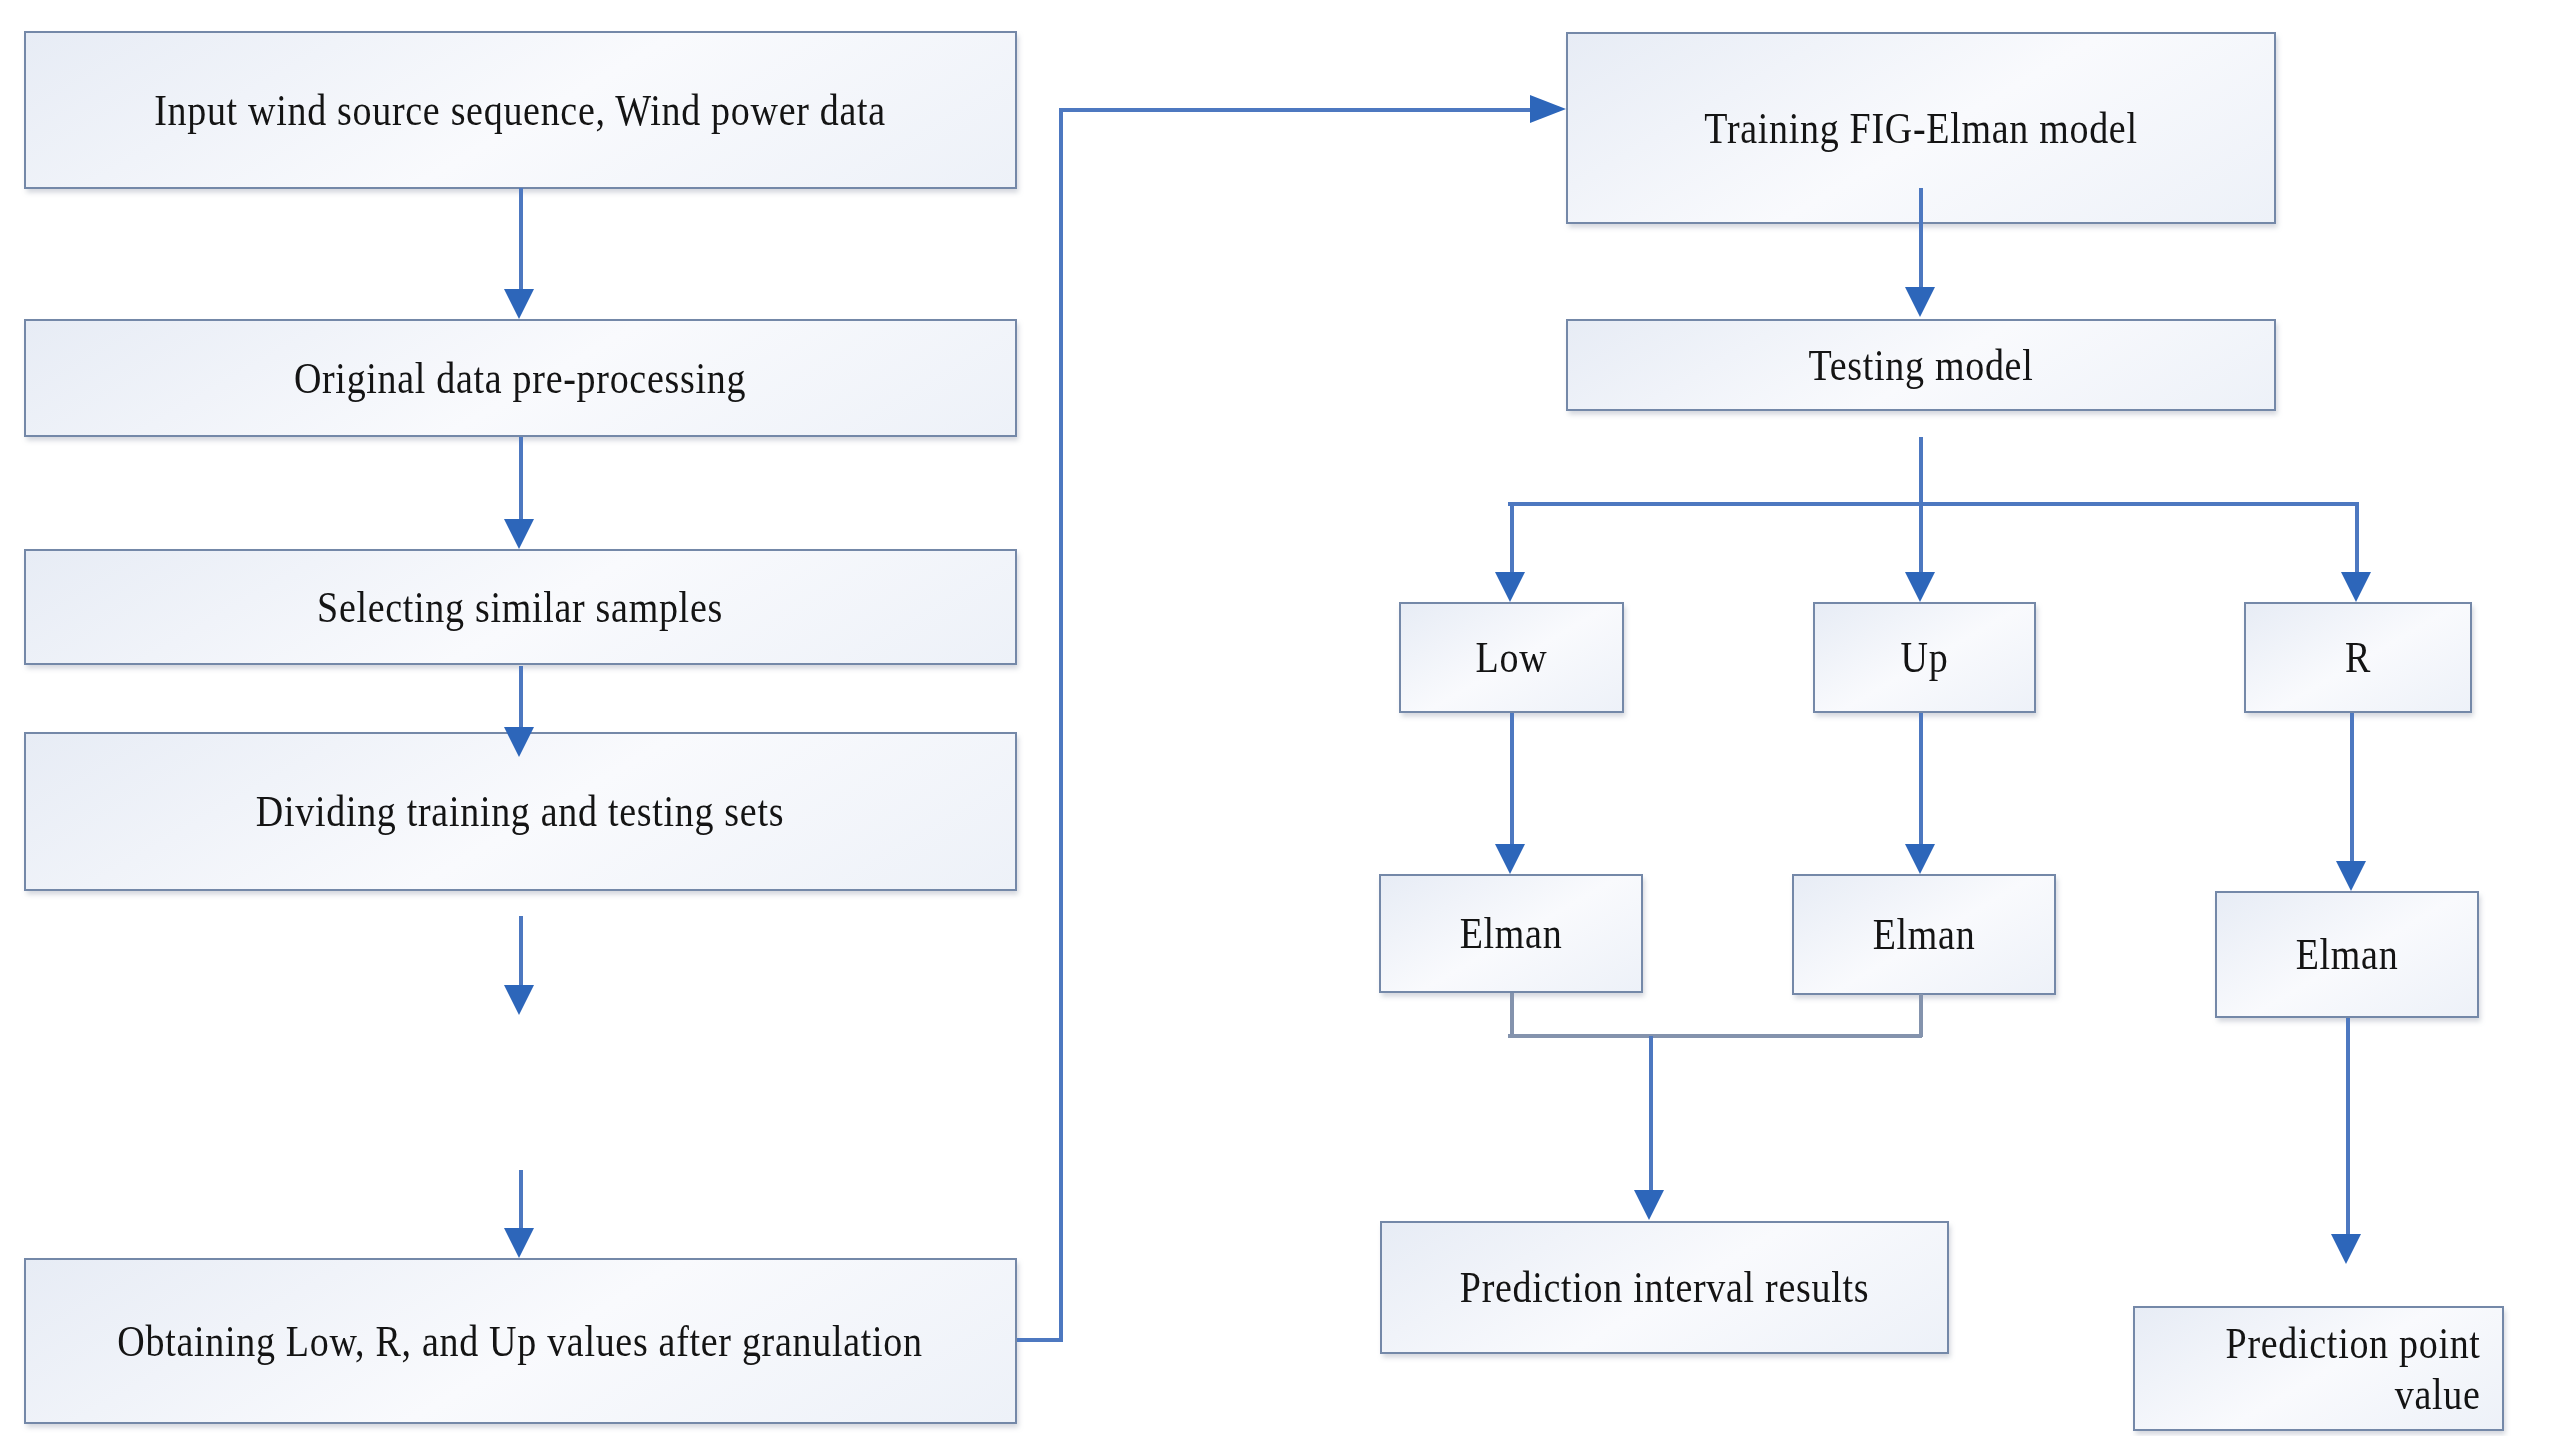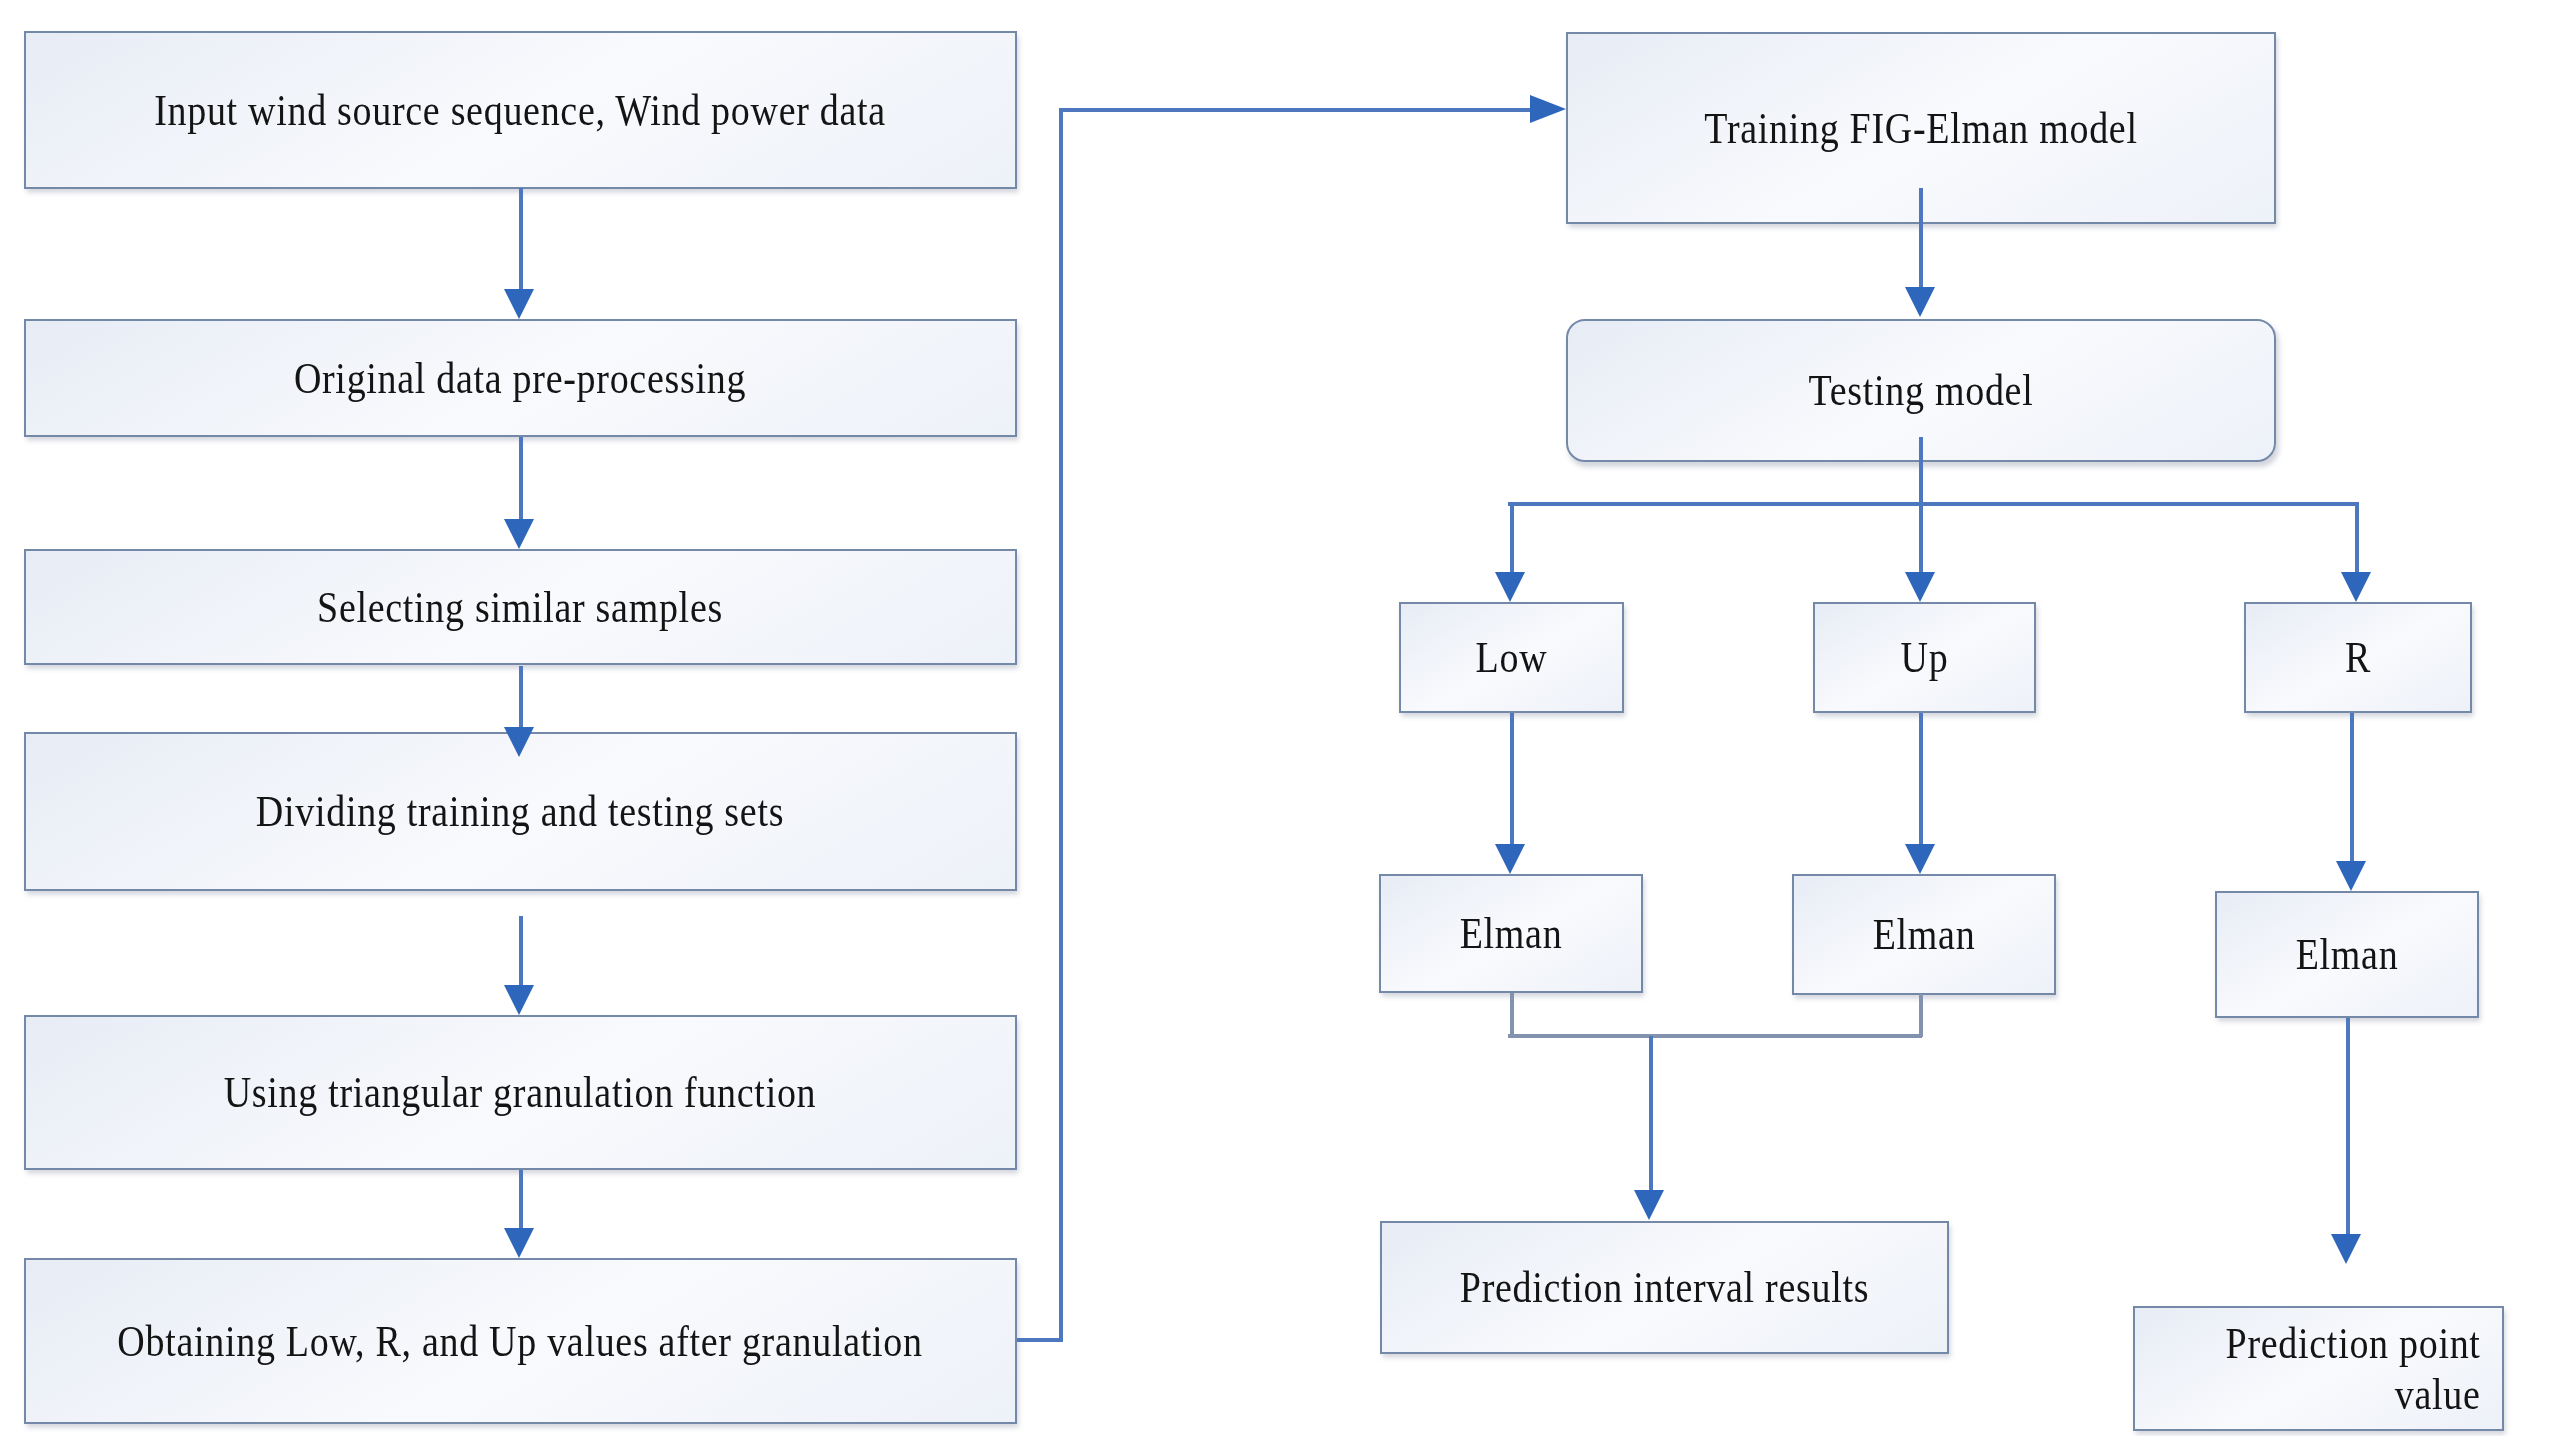--- a/index.html
+++ b/index.html
@@ -53,23 +53,20 @@
   </div>
   <div class="nd" style="left:23.5px;top:319px;width:993px;height:118px;">
     <span class="lb">Original data pre-processing</span>
   </div>
   <div class="nd" style="left:23.5px;top:549px;width:993px;height:116px;">
     <span class="lb">Selecting similar samples</span>
   </div>
   <div class="nd" style="left:23.5px;top:732px;width:993px;height:159px;">
     <span class="lb">Dividing training and testing sets</span>
   </div>
-  <div class="nd" style="left:23.5px;top:1015px;width:993px;height:155px;">
-    <span class="lb">Using triangular granulation function</span>
-  </div>
   <div class="nd" style="left:23.5px;top:1258px;width:993px;height:166px;">
     <span class="lb">Obtaining Low, R, and Up values after granulation</span>
   </div>
 
   <div class="vl" style="left:519px;top:188px;height:105px;"></div>
   <div class="hd" style="left:504px;top:289px;"></div>
 
   <div class="vl" style="left:519px;top:437px;height:83px;"></div>
   <div class="hd" style="left:504px;top:519px;"></div>
 
@@ -83,21 +80,21 @@
   <div class="hd" style="left:504px;top:1228px;"></div>
 
   <div class="hl" style="left:1017px;top:1338px;width:46px;"></div>
   <div class="vl" style="left:1059px;top:109px;height:1231px;"></div>
   <div class="hl" style="left:1059px;top:108px;width:474px;"></div>
   <div class="hr" style="left:1530px;top:95px;"></div>
 
   <div class="nd" style="left:1566px;top:32px;width:710px;height:192px;">
     <span class="lb">Training FIG-Elman model</span>
   </div>
-  <div class="nd" style="left:1566px;top:319px;width:710px;height:143px;border-radius:19px;">
+  <div class="nd" style="left:1566px;top:319px;width:710px;height:92px;">
     <span class="lb">Testing model</span>
   </div>
   <div class="nd" style="left:1399px;top:602px;width:225px;height:111px;">
     <span class="lb">Low</span>
   </div>
   <div class="nd" style="left:1813px;top:602px;width:223px;height:111px;">
     <span class="lb">Up</span>
   </div>
   <div class="nd" style="left:2244px;top:602px;width:228px;height:111px;">
     <span class="lb">R</span>

